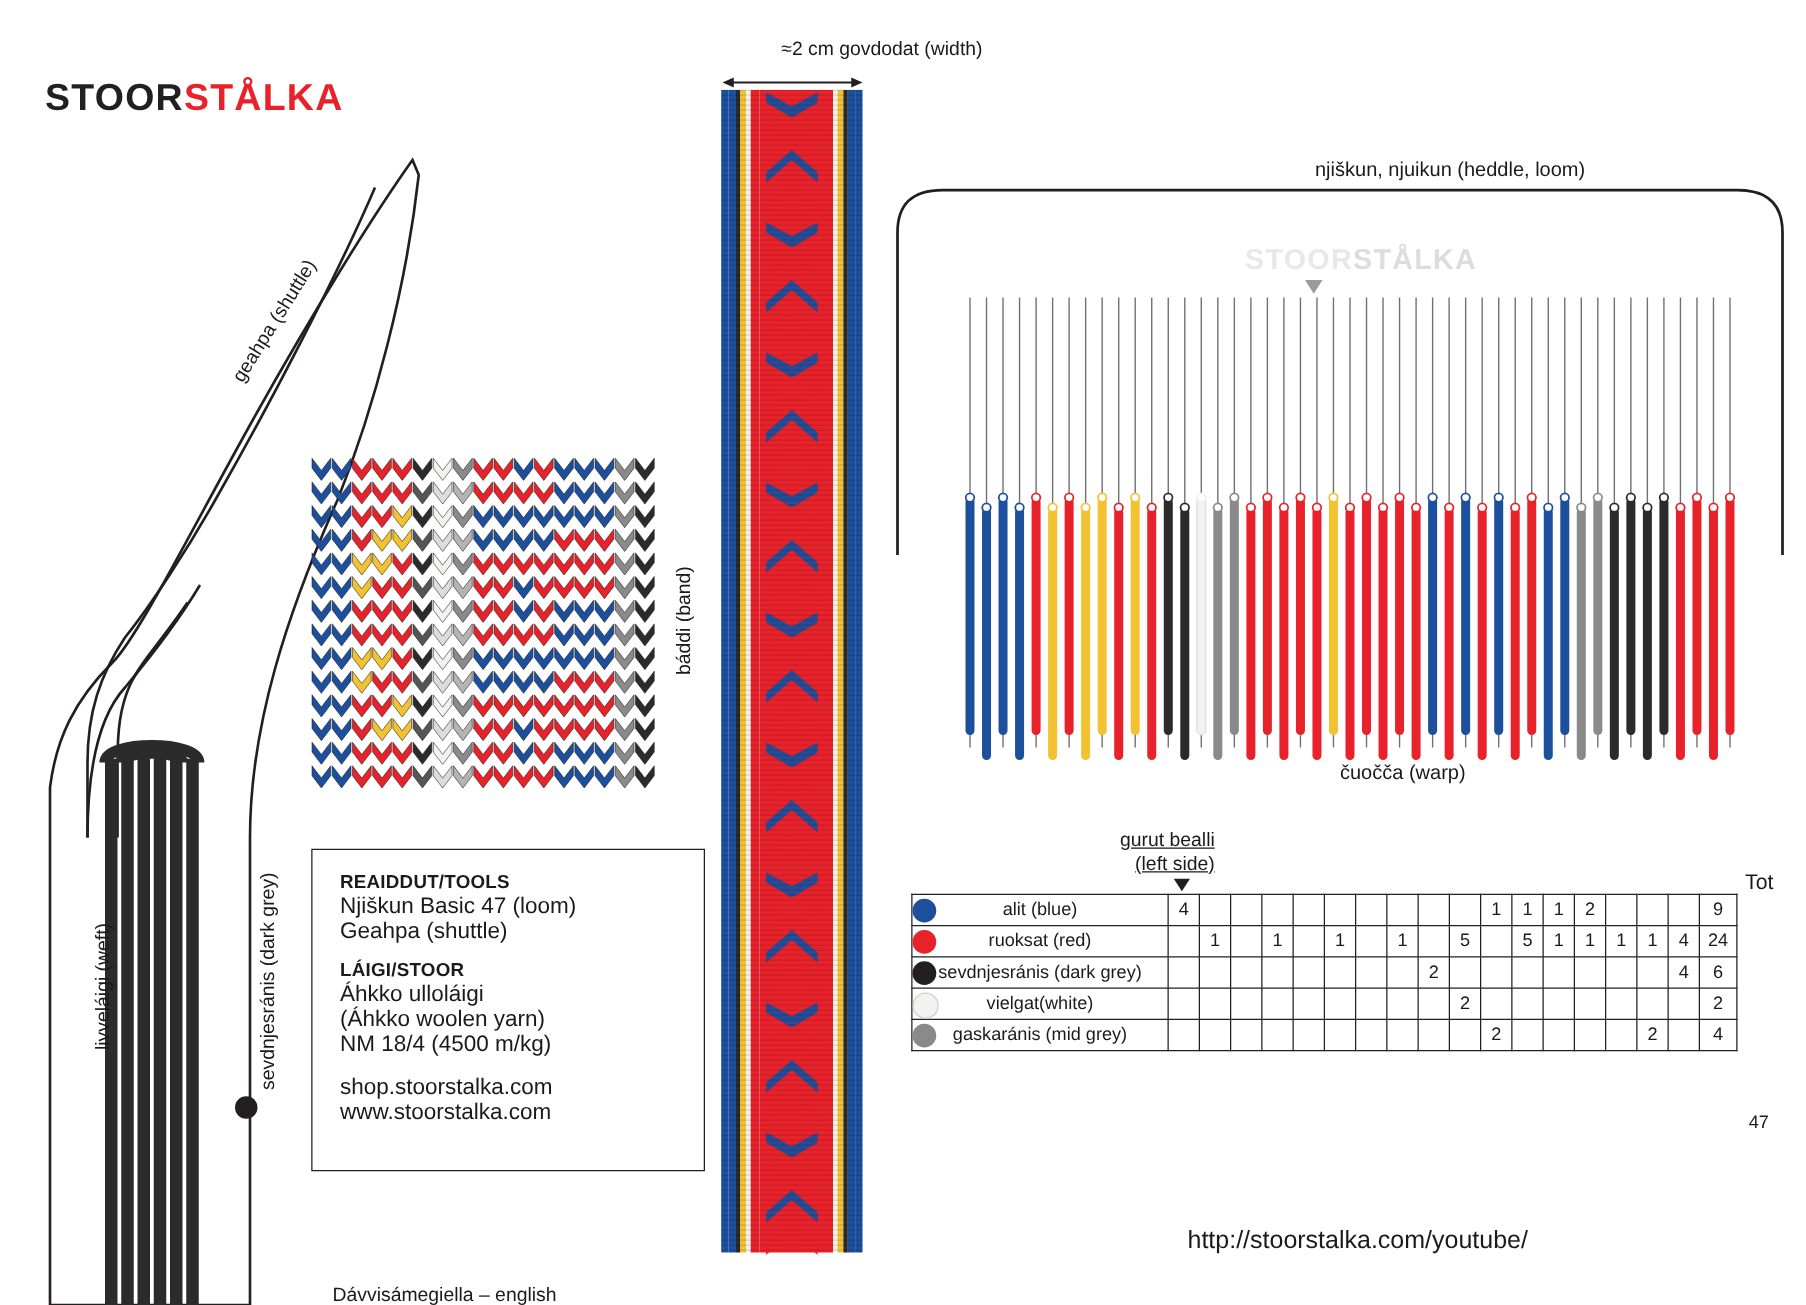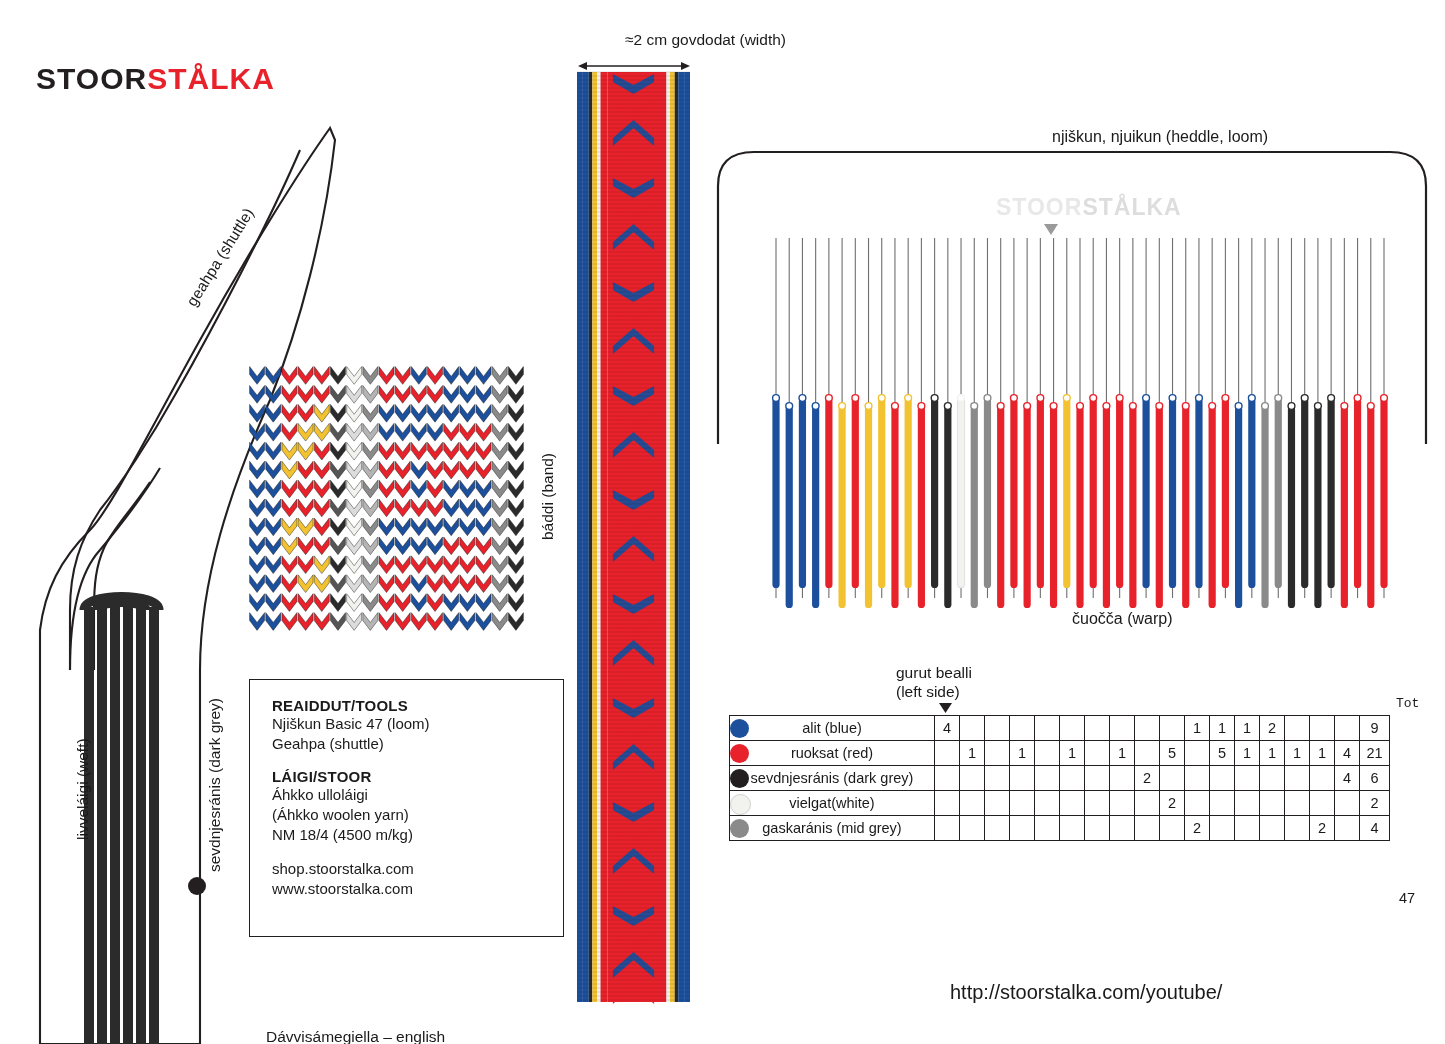--- a/index.html
+++ b/index.html
@@ -32,50 +32,50 @@
   #band{left:577px;top:72px;width:113px;height:930px;}
   #band-label{left:539px;top:540px;}
 
   
   #swatch{left:249px;top:366px;width:275px;height:265px;}
 
   
   #toolsbox{left:249px;top:679px;width:315px;height:258px;border:1px solid #231f20;box-sizing:border-box;}
   #toolsbox .inner{padding:17px 22px;}
   #toolsbox h4{margin:0;font-size:15px;font-weight:bold;letter-spacing:.2px;}
-  #toolsbox p{margin:0;font-size:15px;line-height:20px;}
+  #toolsbox p{margin:0;font-size:18px;line-height:20px;}
   #toolsbox .gap{height:14px;}
 
   #dot-dark{left:188px;top:877px;width:18px;height:18px;border-radius:50%;background:#231f20;}
   #darkgrey-label{left:206px;top:872px;}
 
   #weft-label{left:74px;top:840px;}
   #bottomlang{left:266px;top:985px;margin-top:43px;}
 
   
   #heddle-label{left:1052px;top:128px;}
   #heddle-area{left:716px;top:148px;width:712px;height:500px;}
   #heddle-logo{left:996px;top:194px;font-size:23px;font-weight:bold;letter-spacing:1px;color:#e8e8e8;}
   #heddle-logo .b{color:#ddd;}
   #warp-label{left:1072px;top:610px;}
   #heddle-marker{left:1044px;top:224px;}
 
   
-  #gb-label{left:896px;top:663px;text-align:left;line-height:19px;}
+  #gb-label{left:896px;top:663px;text-align:right;line-height:19px;text-decoration:underline;}
   #gb-marker{left:939px;top:703px;}
 
   
   #tablewrap{left:729px;top:715px;width:700px;}
   table.grid{border-collapse:collapse;font-size:14.5px;}
   table.grid td{border:1px solid #231f20;height:25px;box-sizing:border-box;text-align:center;vertical-align:middle;padding:0;}
   td.namecell{border:none;text-align:left;padding-left:27px;width:205px;position:relative;white-space:nowrap;}
   td.cell{width:25px;}
   td.totcell{width:30px;border-left:1px solid #231f20;border-top:none;border-bottom:none;border-right:none;text-align:left;padding-left:6px;}
   .swatchdot{position:absolute;left:0px;top:3px;width:19px;height:19px;border-radius:50%;}
-  #tothead{position:absolute;left:1396px;top:696px;font-size:13px;font-family:Liberation Mono, monospace;}
+  #tothead{position:absolute;left:1396px;top:696px;font-size:17px;}
   #grandtotal{position:absolute;left:1399px;top:890px;font-size:14.5px;}
 
   #youtube{left:950px;top:981px;font-size:20px;}
 
   svg{display:block;overflow:visible;}
 </style>
 </head>
 <body>
 
 <div class="abs" id="logo">
@@ -1207,21 +1207,21 @@
           <td class="cell">1</td>
           <td class="cell"></td>
           <td class="cell">5</td>
           <td class="cell"></td>
           <td class="cell">5</td>
           <td class="cell">1</td>
           <td class="cell">1</td>
           <td class="cell">1</td>
           <td class="cell">1</td>
           <td class="cell">4</td>
-          <td class="totcell">21</td>
+          <td class="totcell">24</td>
         </tr>
         <tr>
           <td class="namecell"><span class="swatchdot" style="background: rgb(35, 31, 32);"></span><span>sevdnjesránis (dark grey)</span></td>
           <td class="cell"></td>
           <td class="cell"></td>
           <td class="cell"></td>
           <td class="cell"></td>
           <td class="cell"></td>
           <td class="cell"></td>
           <td class="cell"></td>

